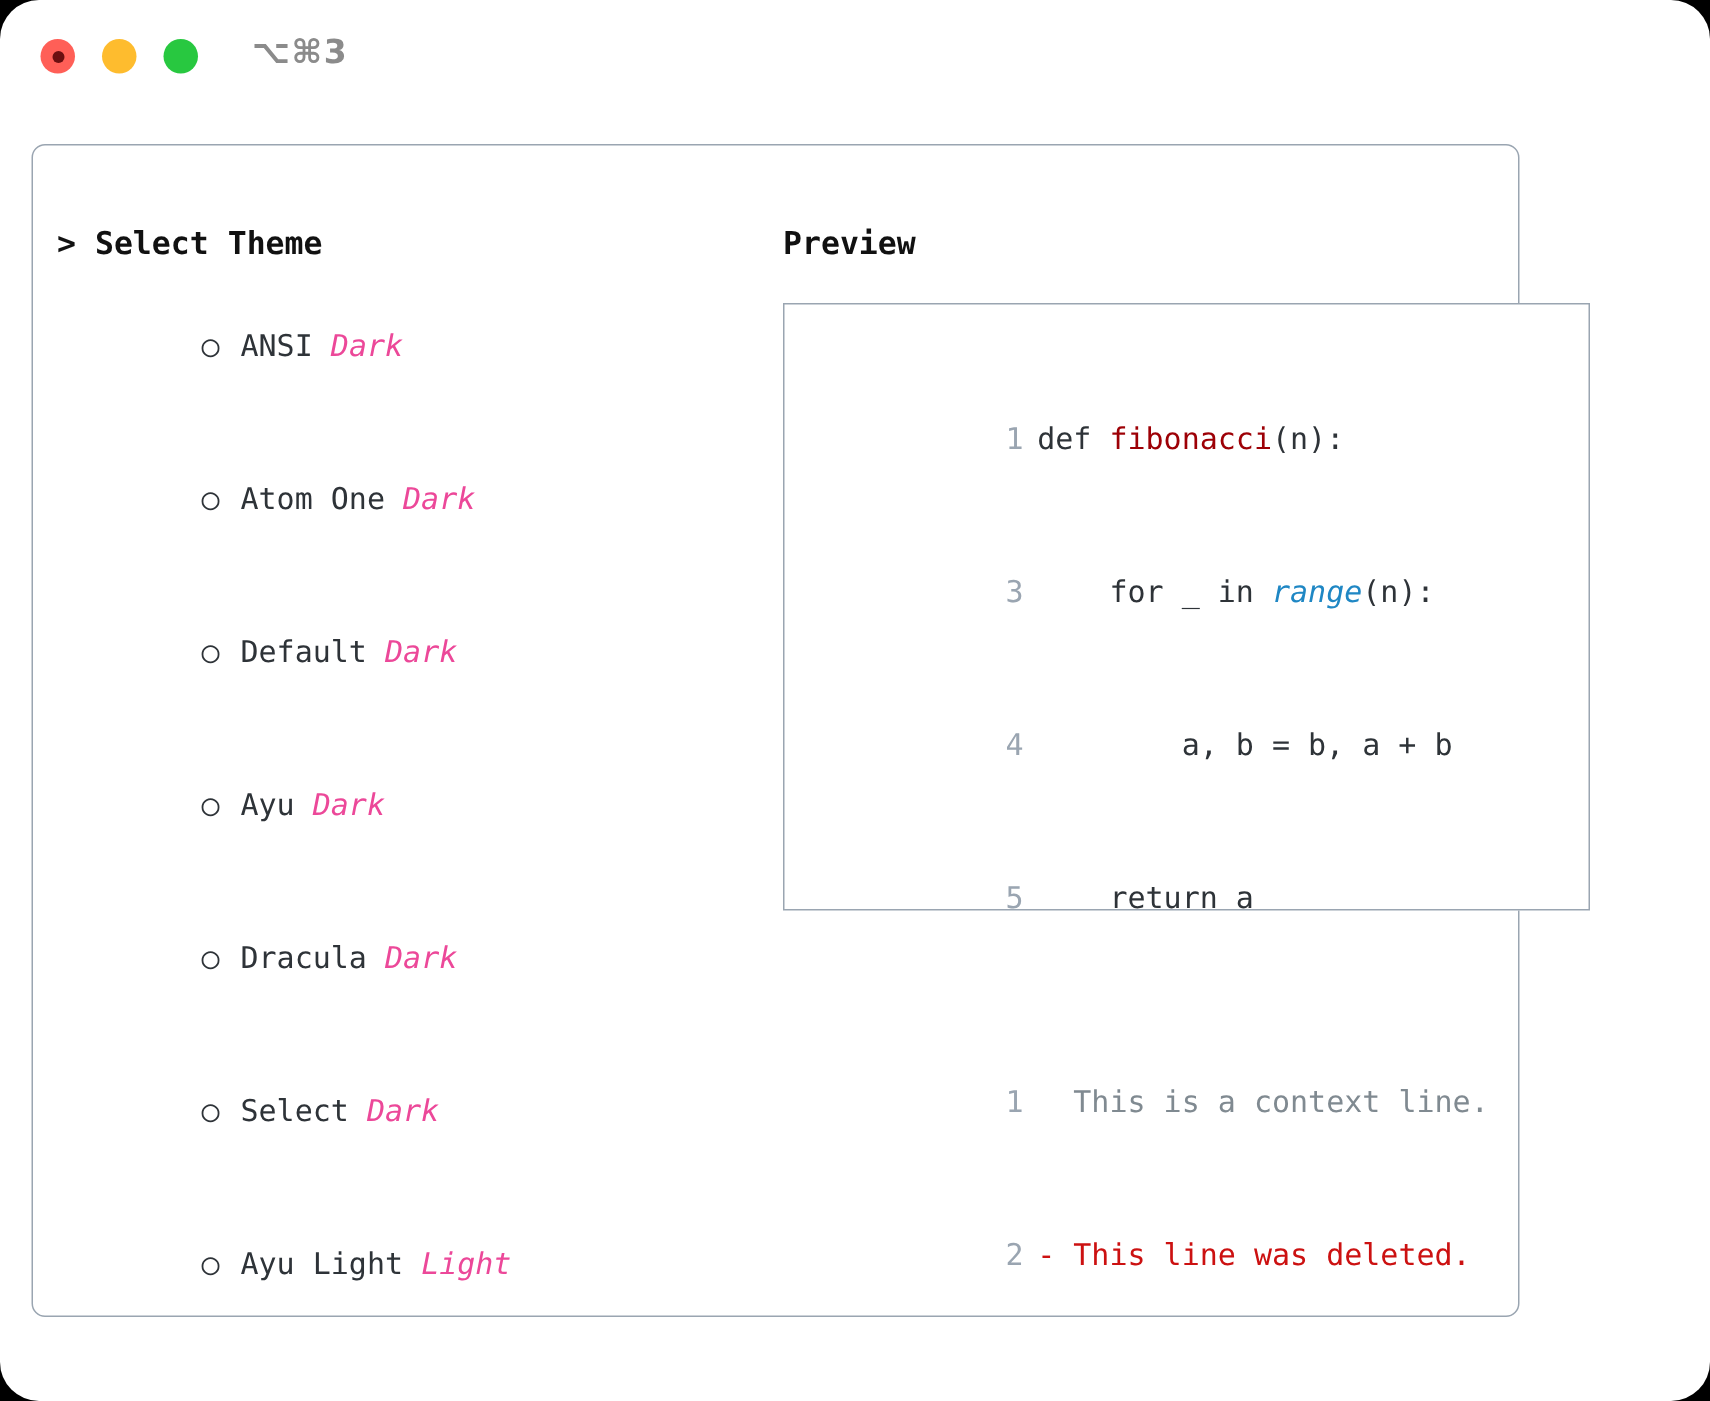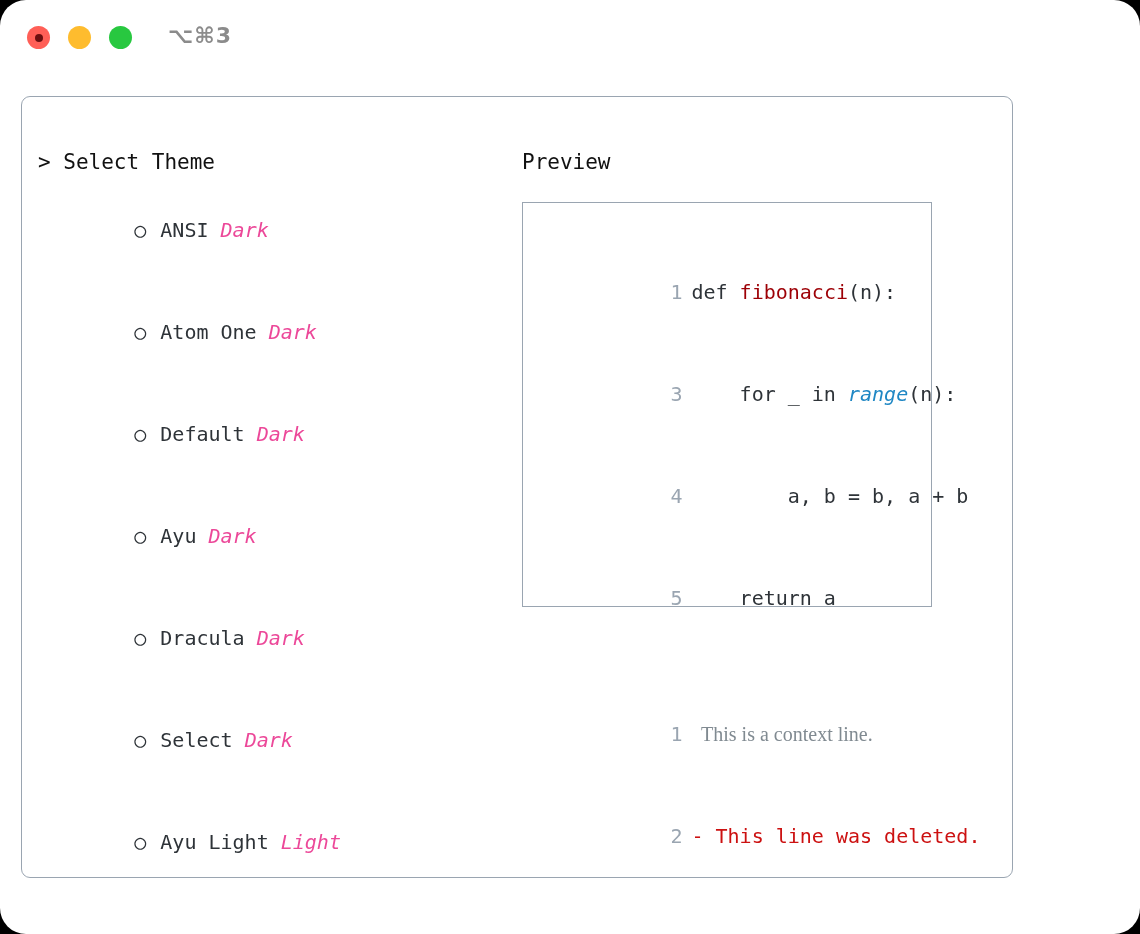--- a/index.html
+++ b/index.html
@@ -87,21 +87,21 @@
   
   .left-col {
     position: absolute;
     left: 16px;
     top: 48px;
     width: 440px;
   }
 
   .section-head {
     font-size: 21px;
-    font-weight: normal;
+    font-weight: bold;
     color: #111111;
     line-height: 34px;
     white-space: pre;
   }
 
   .opt-row {
     font-size: 20px;
     line-height: 34px;
     color: #2e3338;
     white-space: pre;
@@ -116,21 +116,21 @@
   
   .right-col {
     position: absolute;
     left: 500px;
     top: 48px;
     width: 490px;
   }
 
   .preview-box {
     margin-top: 23px;
-    width: 410px;
+    width: 538px;
     height: 405px;
     border: 1px solid #9aa5b1;
     box-sizing: border-box;
     background: #ffffff;
     padding: 38px 0 0 0;
   }
 
   .code-line {
     font-size: 20px;
     line-height: 34px;
@@ -141,21 +141,21 @@
   .ln {
     display: inline-block;
     width: 28px;
     text-align: right;
     color: #9aa5b1;
     margin-right: 9px;
   }
   .tok-fn   { color: #9d0006; }
   .tok-num  { color: #118383; }
   .tok-call { color: #1f87c4; font-style: italic; }
-  .tok-ctx  { color: #808a91; font-family: Liberation Serif, serif; }
+  .tok-ctx  { color: #808a91; }
   .tok-del  { color: #cc1111; }
 
   .code-gap { height: 34px; }
 </style>
 </head>
 <body>
 
 <div class="window">
 
   <div class="titlebar">

